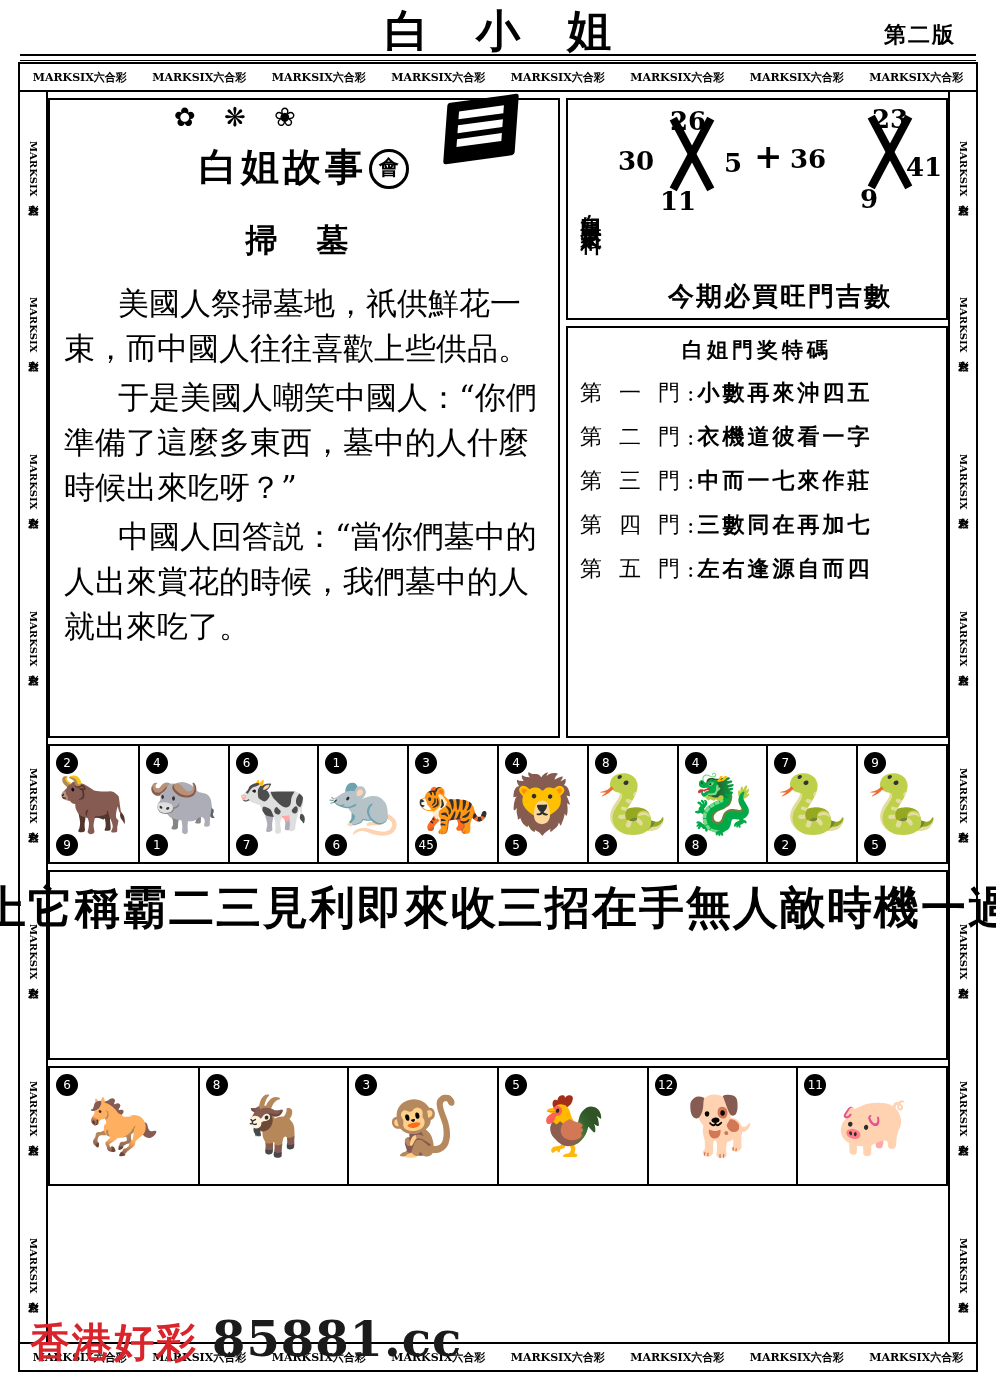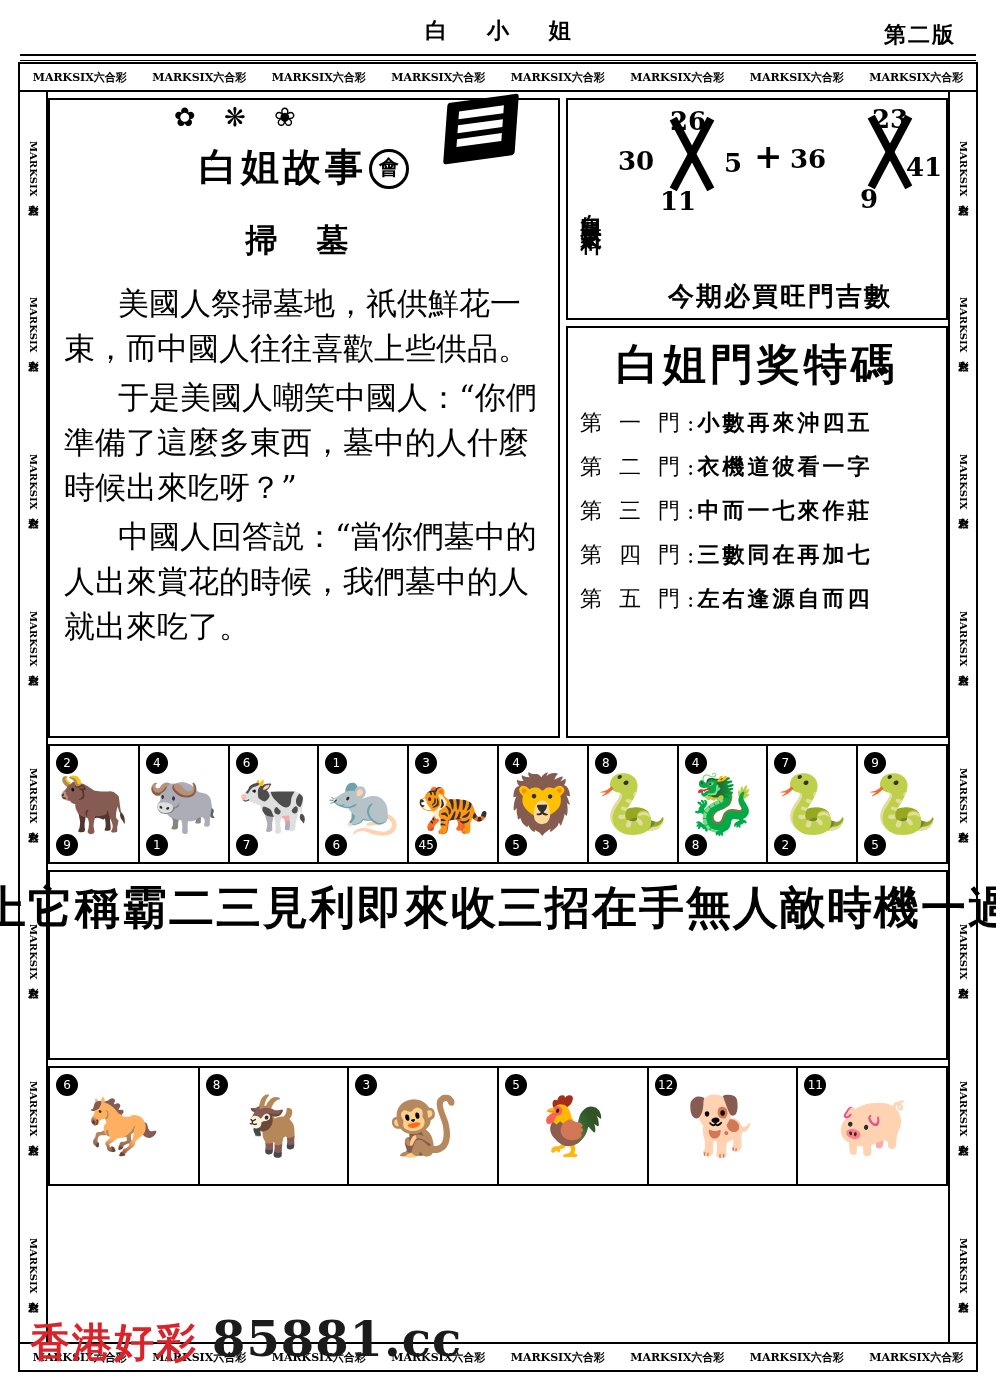--- a/index.html
+++ b/index.html
@@ -26,21 +26,21 @@
   .masthead {
     height: 62px;
     position: relative;
     display: flex;
     align-items: center;
     justify-content: center;
   }
   .masthead-title {
     font-family: "DejaVu Serif", serif;
     font-weight: bold;
-    font-size: 22px;
+    font-size: 44px;
     letter-spacing: 16px;
     padding-left: 16px;
   }
   .masthead-edition {
     position: absolute;
     right: 40px;
     top: 20px;
     font-family: "DejaVu Serif", serif;
     font-weight: bold;
     font-size: 22px;
@@ -294,21 +294,21 @@
     border: 2px solid #000;
     margin-top: 6px;
     flex: 1;
     box-sizing: border-box;
     padding: 8px 12px;
   }
   .gates-title {
     text-align: center;
     font-family: "DejaVu Serif", serif;
     font-weight: bold;
-    font-size: 43px;
+    font-size: 21px;
     letter-spacing: 4px;
     margin-bottom: 2px;
   }
   .gate-row {
     display: flex;
     align-items: center;
     font-family: "DejaVu Serif", serif;
     font-size: 22px;
     margin: 14px 0;
     letter-spacing: 1px;

